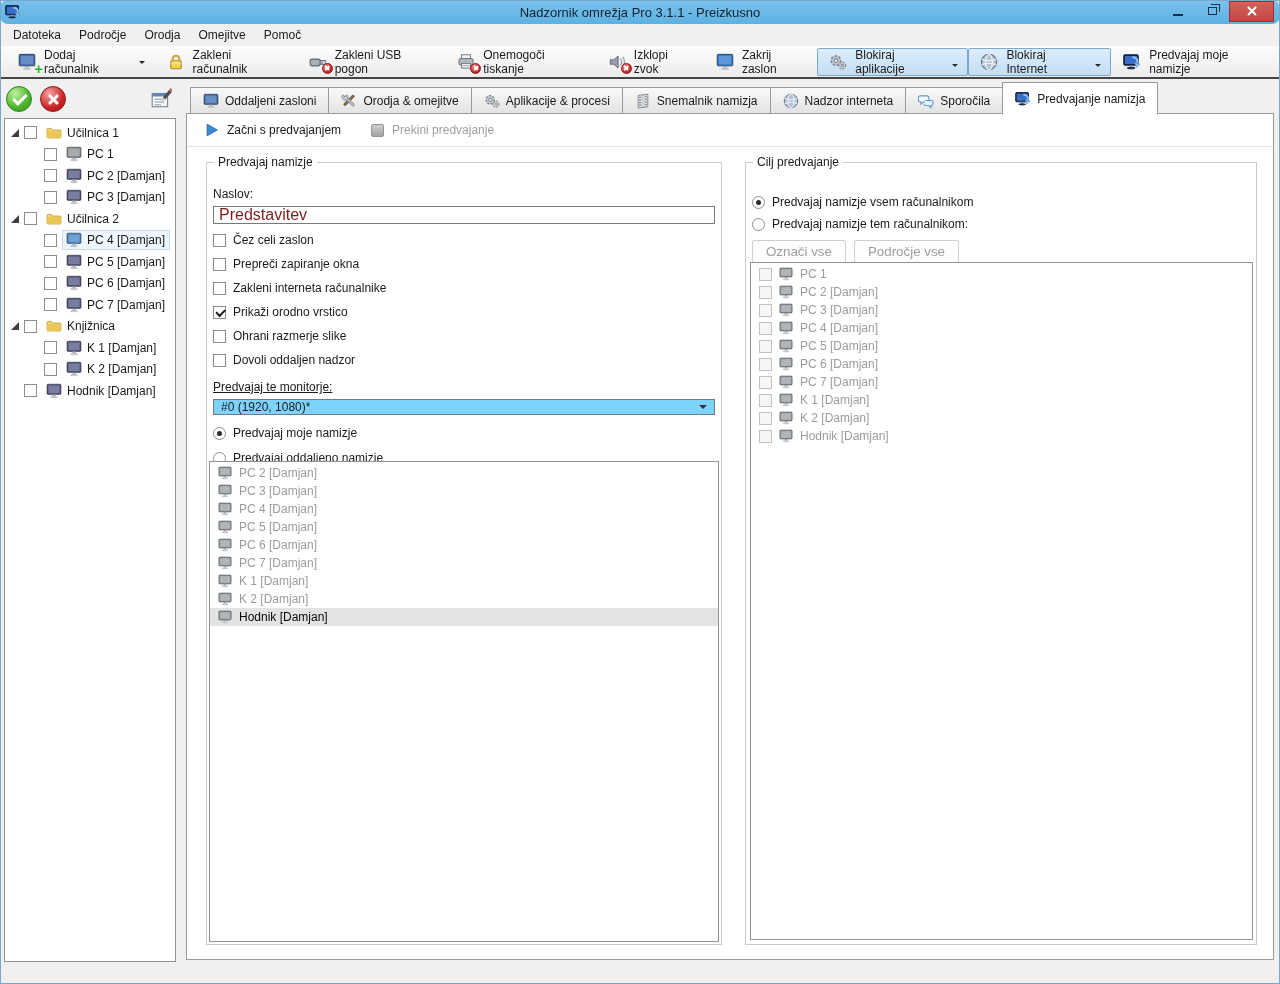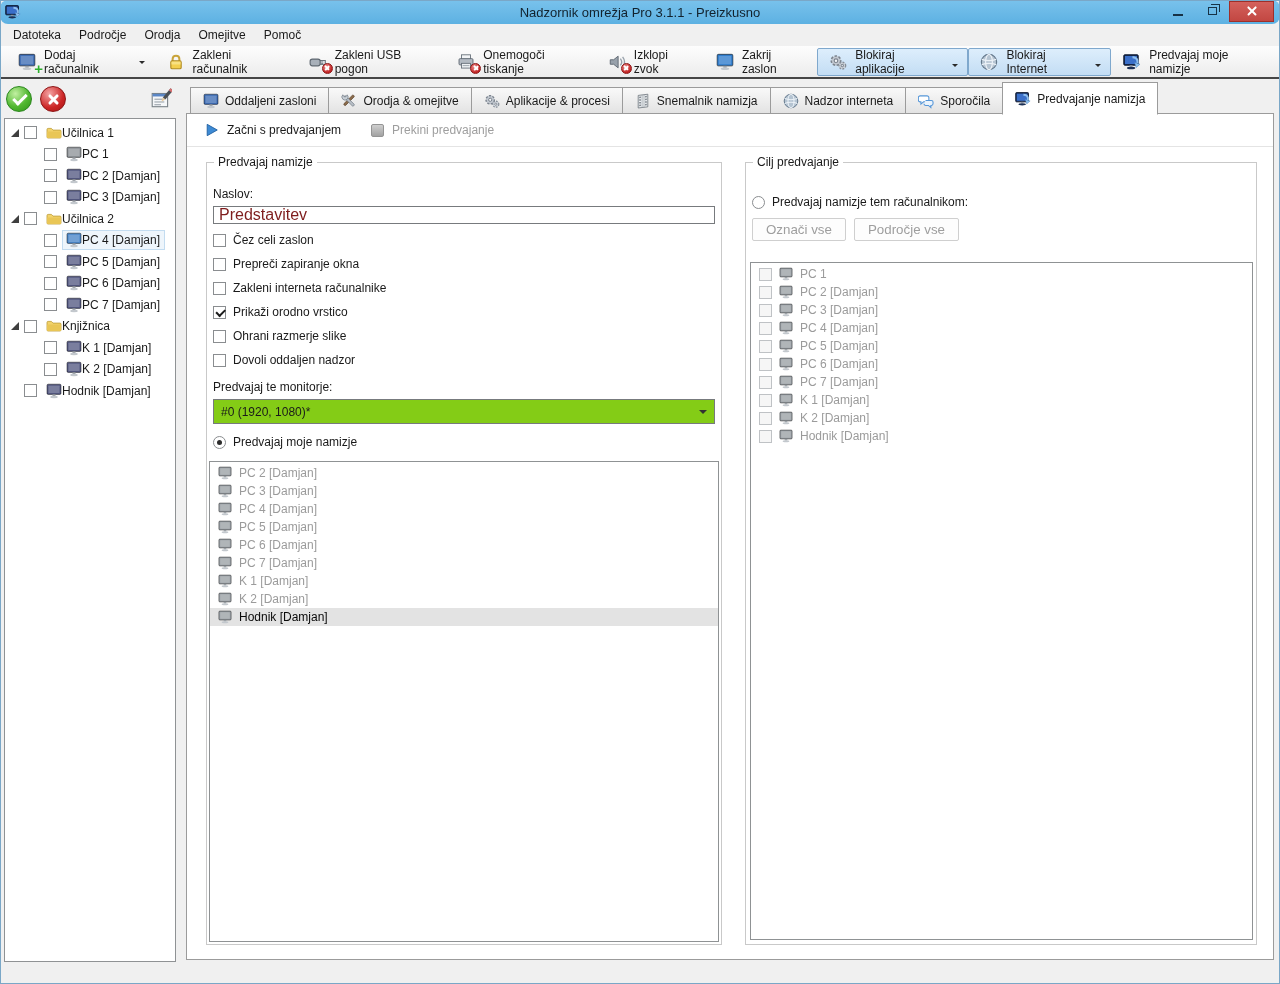--- a/index.html
+++ b/index.html
@@ -58,21 +58,21 @@
   .btn-cancel::before { transform:rotate(45deg); } .btn-cancel::after { transform:rotate(-45deg); }
   .btn-edit { position:absolute; left:148px; top:2px; width:26px; height:26px; display:flex; align-items:center; justify-content:center; }
 
   .tree-panel { position:absolute; left:4px; top:118px; width:172px; height:844px; background:#fff; border:1px solid #8f9294; overflow:hidden; padding-top:3px; }
   .tree-row { display:flex; align-items:center; height:21.5px; padding-left:6px; }
   .tree-row .tri { width:0; height:0; border-left:8px solid transparent; border-bottom:8px solid #3f3f3f; margin-right:5px; visibility:hidden; flex:none; }
   .tree-row.group .tri { visibility:visible; }
   .tree-row.indent { padding-left:26px; }
   .cb { width:13px; height:13px; background:#fff; border:1px solid #8a8d90; flex:none; }
   .cb.checked::after { content:""; display:block; width:7px; height:3.5px; border-left:2px solid #1c1c1c; border-bottom:2px solid #1c1c1c; transform:rotate(-45deg); margin:2px 0 0 1.5px; }
-  .tree-row .hl { display:flex; align-items:center; padding:1px 4px 1px 3px; margin-left:5px; border:1px solid transparent; }
+  .tree-row .hl { display:flex; align-items:center; gap:5px; padding:1px 4px 1px 3px; margin-left:5px; border:1px solid transparent; }
   .tree-row.selected .hl { background:#eef5fb; border-color:#c3dcf0; }
   .tree-row .folder-ic { display:none; }
   .tree-row.group .folder-ic { display:block; }
   .mon-ic { color:#555a83; }
   .tree-row.gray .mon-ic { color:#8f9499; }
   .tree-row.bright .mon-ic { color:#4a86c8; }
 
   
   .tabbar { position:absolute; left:190px; top:82px; height:32px; display:flex; align-items:flex-end; z-index:5;text-align:center; }
   .tab { display:flex; align-items:center; gap:6px; height:27px; padding:0 12px;
@@ -88,27 +88,27 @@
 
   .groupbox { position:absolute; border:1px solid #c9c9c9; }
   .group-left  { left:19px;  top:48px; width:516px; height:783px; }
   .group-right { left:558px; top:48px; width:512px; height:783px; }
   .group-label { position:absolute; top:-8px; left:7px; background:#fff; padding:0 4px; }
   .group-pad { padding:24px 5px 0 5px; }
 
   .field-label { margin:0 0 5px 1px; }
   .text-input { display:block; width:calc(100% - 2px); height:18px; margin:0 1px 9px 1px; border:1px solid #777a7d; padding:0 5px; font-family:"Liberation Sans",sans-serif; font-size:16px; color:#7f1d1d; background:#fff; }
   .cb-row { display:flex; align-items:center; gap:7px; height:14px; margin:9px 0 10px 1px; }
-  .combo { display:flex; align-items:center; height:25px; margin:5px 1px 0 1px; border:1px solid #777a7d; background:#84cc16; padding:0 7px; }
+  .combo { display:flex; align-items:center; height:16px; margin:5px 1px 0 1px; border:1px solid #777a7d; background:#7dd3fc; padding:0 7px; }
   .combo .spacer { flex:1; }
   .combo-arrow { width:0; height:0; border:4px solid transparent; border-top-color:#333; margin-top:4px; }
   .radio-row { display:flex; align-items:center; gap:7px; height:14px; margin:11px 0 0 1px; }
   .radio { width:13px; height:13px; border:1px solid #8a8d90; border-radius:50%; background:#fff; position:relative; flex:none; }
   .radio.selected::after { content:""; position:absolute; inset:3px; border-radius:50%; background:#2c2c2c; }
-  .mt12 { margin-top:13px; }
+  .mt12 { margin-top:13px;text-decoration:underline; }
 
   .listbox { position:absolute; background:#fff; border:1px solid #8f9294; overflow:hidden; padding-top:2px; }
   .lb-left  { left:2px; right:2px; top:298px; height:481px; }
   .lb-right { left:4px; right:3px; top:99px; bottom:4px; }
   .list-row { display:flex; align-items:center; gap:7px; height:18px; padding-left:8px; color:#9b9b9b; }
   .list-row .mon-ic { color:#9aa0a5; }
   .list-row.selected { background:#e3e3e3; color:#0a0a0a; }
   .list-row .cb { width:13px; height:13px; border:1px solid #bfc2c5; background:#f6f6f6; }
 
   .btn-row { display:flex; gap:8px; margin:9px 0 0 1px; }
@@ -680,20 +680,24 @@
           <span>Hodnik [Damjan]</span>
         </div>
       </div>
   </div>
 
   <div class="groupbox group-right">
     <span class="group-label">Cilj predvajanje</span>
     <div class="group-pad">
       <div>
 
+          <label class="radio-row" style="margin-top:8px">
+            <span class="radio selected"></span>
+            <span>Predvajaj namizje vsem računalnikom</span>
+          </label>
 
           <label class="radio-row" style="margin-top:8px">
             <span class="radio"></span>
             <span>Predvajaj namizje tem računalnikom:</span>
           </label>
         </div>
       <div class="btn-row">
         <button class="small-btn">Označi vse</button>
         <button class="small-btn">Področje vse</button>
       </div>

